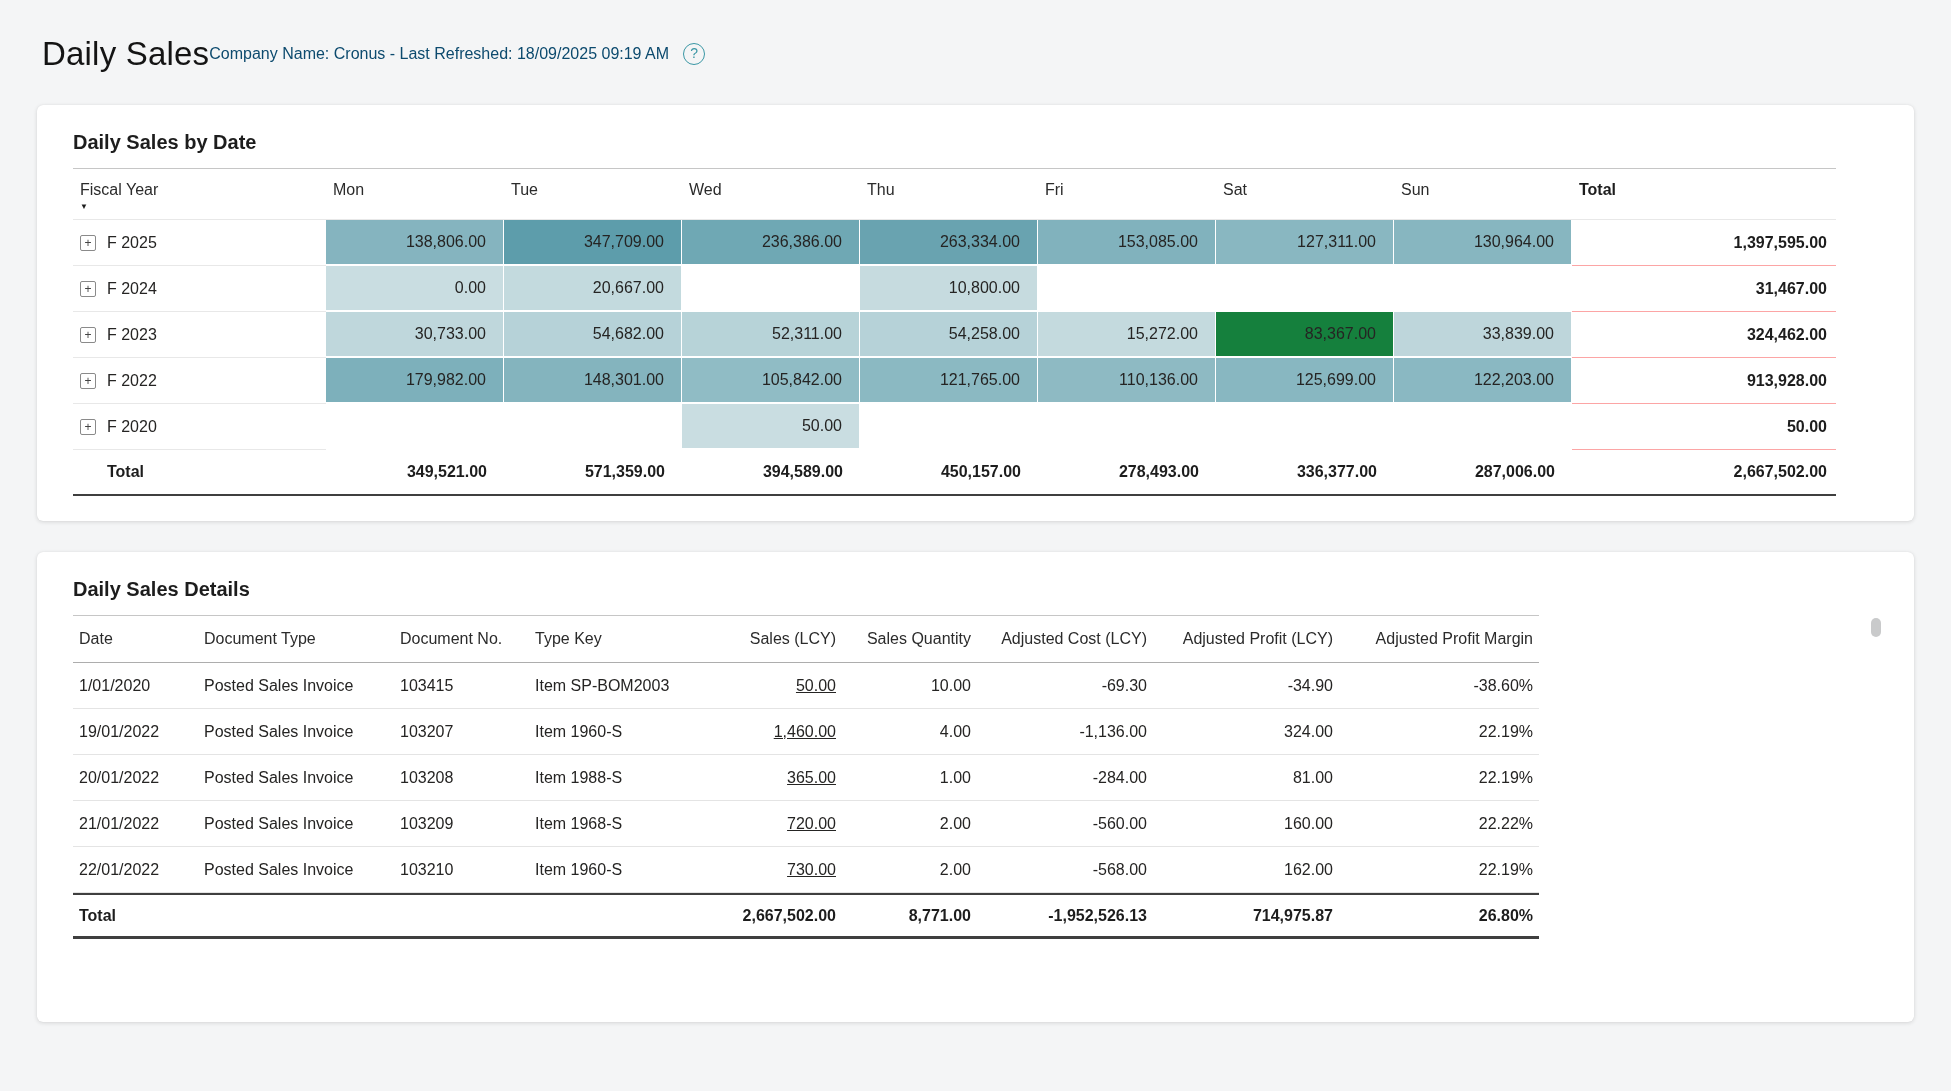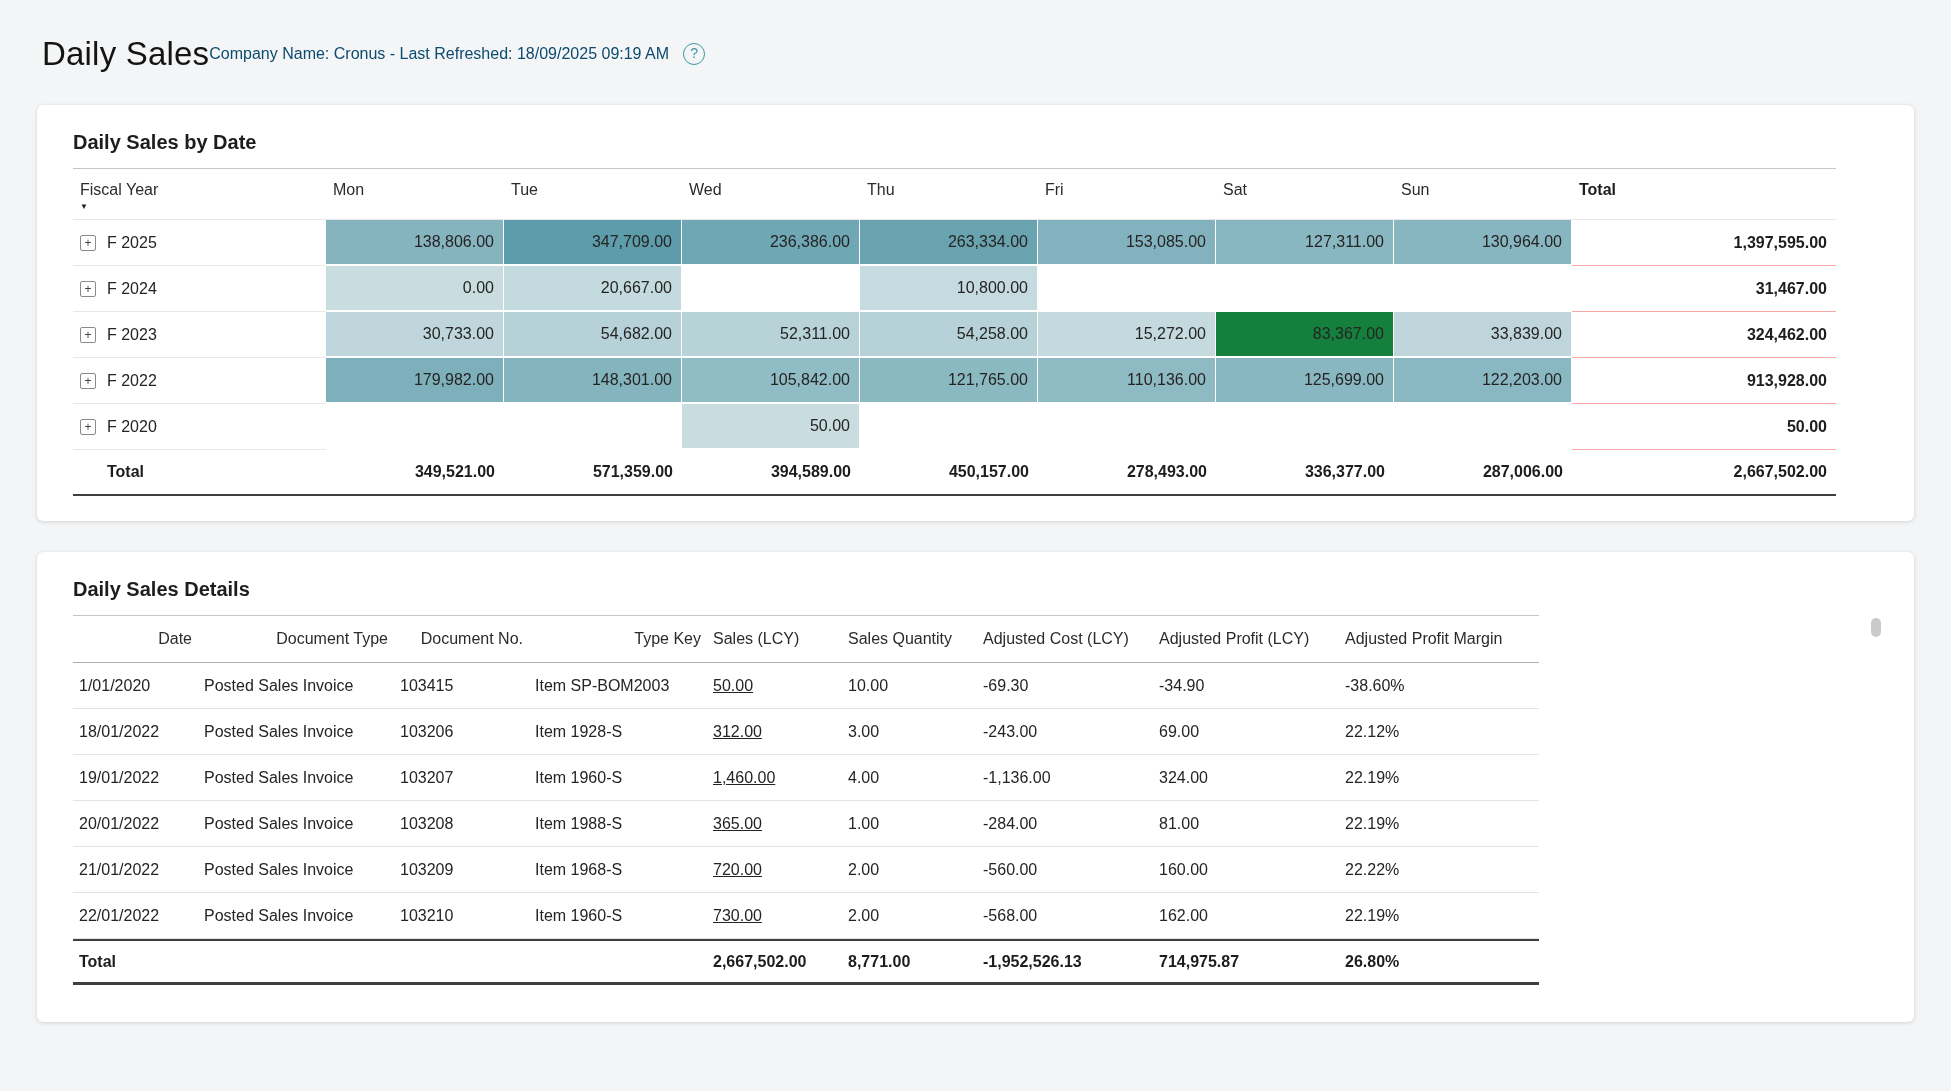--- a/index.html
+++ b/index.html
@@ -48,39 +48,39 @@
   #matrix-table td.fy-cell{
     border-bottom:1px solid #e8e8e8; padding-left:7px;
   }
   .fy-cell-inner{ display:flex; align-items:center; gap:11px; }
   .expand-btn{
     width:16px; height:16px; border:1px solid #8a8a8a; border-radius:2px;
     font-size:12px; line-height:14px; text-align:center; color:#444; background:#fff;
     cursor:pointer; flex:0 0 auto;
   }
   #matrix-table td.val-cell{
-    text-align:right; padding-right:9px;
+    text-align:right; padding-right:17px;
     border-bottom:2px solid #ffffff; border-right:1px solid #ffffff;margin-top:40px;
   }
   #matrix-table td.row-total-cell{
     text-align:right; padding-right:9px; font-weight:700;
     border-bottom:1px solid #fca5a5; color:#1d1d1d;
   }
   #matrix-table tr.matrix-totals td{
     font-weight:700; color:#1d1d1d;
     border-bottom:2px solid #3f3f3f; border-right:none;
   }
   #matrix-table tr.matrix-totals td.fy-cell{ padding-left:34px; }
   
   #details-table th{
-    font-weight:400; color:#2b2b2b; text-align:right; height:48px;
+    font-weight:400; color:#2b2b2b; text-align:left; height:48px;
     border-top:1px solid #c6c6c6; border-bottom:1px solid #adadad;
     padding:8px 6px 8px 6px; vertical-align:middle;
   }
-  #details-table th.num, #details-table td.num{ text-align:left; padding-right:6px; }
+  #details-table th.num, #details-table td.num{ text-align:right; padding-right:6px; }
   #details-table td{
     height:46px; padding:0 6px; border-bottom:1px solid #e4e4e4; vertical-align:middle;
   }
   .sales-link{ text-decoration:underline; color:#252423; cursor:pointer; }
   #details-table tr.details-totals td{
     font-weight:700; color:#1d1d1d;
     border-top:2px solid #3f3f3f; border-bottom:3px solid #3f3f3f;
   }
   
   .scroll-thumb{
@@ -258,31 +258,20 @@
           <td>Posted Sales Invoice</td>
           <td>103415</td>
           <td>Item SP-BOM2003</td>
           <td class="num"><span class="sales-link">50.00</span></td>
           <td class="num">10.00</td>
           <td class="num">-69.30</td>
           <td class="num">-34.90</td>
           <td class="num">-38.60%</td>
         </tr>
         <tr>
-          <td>18/01/2022</td>
-          <td>Posted Sales Invoice</td>
-          <td>103206</td>
-          <td>Item 1928-S</td>
-          <td class="num"><span class="sales-link">312.00</span></td>
-          <td class="num">3.00</td>
-          <td class="num">-243.00</td>
-          <td class="num">69.00</td>
-          <td class="num">22.12%</td>
-        </tr>
-        <tr>
           <td>19/01/2022</td>
           <td>Posted Sales Invoice</td>
           <td>103207</td>
           <td>Item 1960-S</td>
           <td class="num"><span class="sales-link">1,460.00</span></td>
           <td class="num">4.00</td>
           <td class="num">-1,136.00</td>
           <td class="num">324.00</td>
           <td class="num">22.19%</td>
         </tr>

